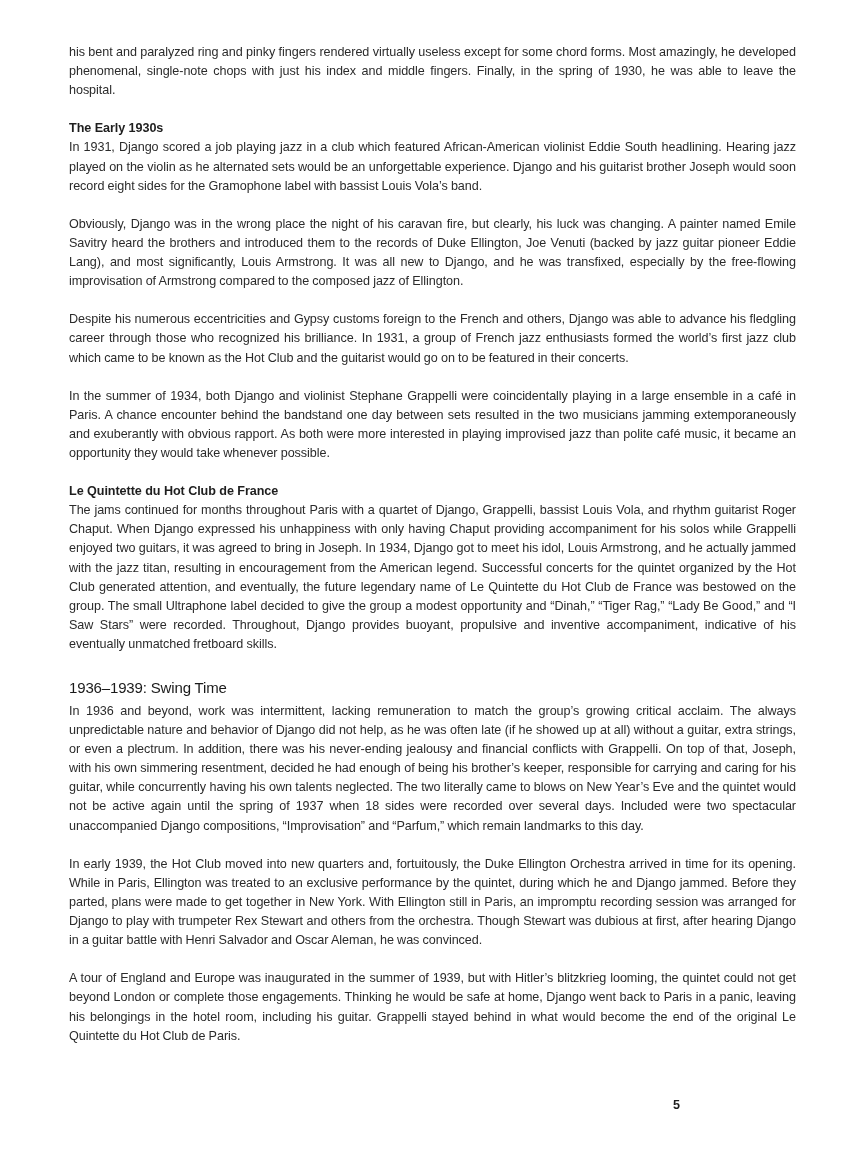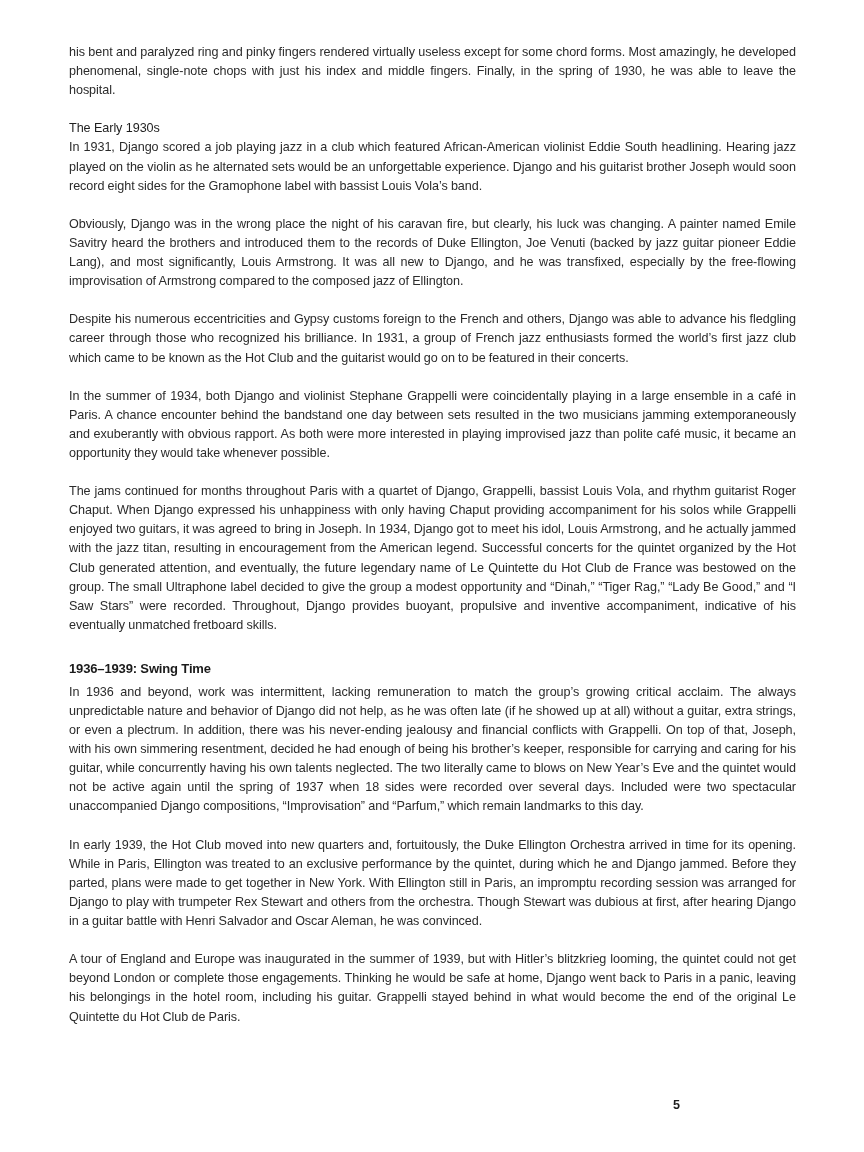--- a/index.html
+++ b/index.html
@@ -44,30 +44,30 @@
     -webkit-font-smoothing: antialiased;
   }
 
   .gap {
     height: 19.1px;
   }
 
   .subhead {
     font-size: 12.6px;
     line-height: 19.1px;
-    font-weight: normal;
+    font-weight: bold;
     margin: 0;
     letter-spacing: -0.06px;
     color: #1e1e1e;
   }
 
   .section-head {
-    font-size: 13px;
+    font-size: 15px;
     line-height: 24px;
-    font-weight: bold;
+    font-weight: normal;
     margin: 0;
     letter-spacing: -0.15px;
     color: #1a1a1a;
   }
 
   .head-gap {
     height: 22px;
   }
 
   .head-gap-after {
@@ -110,20 +110,21 @@
     <div class="gap"></div>
 
     <p class="para">Despite his numerous eccentricities and Gypsy customs foreign to the French and others, Django was able to advance his fledgling career through those who recognized his brilliance. In 1931, a group of French jazz enthusiasts formed the world’s first jazz club which came to be known as the Hot Club and the guitarist would go on to be featured in their concerts.</p>
 
     <div class="gap"></div>
 
     <p class="para">In the summer of 1934, both Django and violinist Stephane Grappelli were coincidentally playing in a large ensemble in a café in Paris. A chance encounter behind the bandstand one day between sets resulted in the two musicians jamming extemporaneously and exuberantly with obvious rapport. As both were more interested in playing improvised jazz than polite café music, it became an opportunity they would take whenever possible.</p>
 
     <div class="gap"></div>
 
+    <h3 class="subhead">Le Quintette du Hot Club de France</h3>
     <p class="para">The jams continued for months throughout Paris with a quartet of Django, Grappelli, bassist Louis Vola, and rhythm guitarist Roger Chaput. When Django expressed his unhappiness with only having Chaput providing accompaniment for his solos while Grappelli enjoyed two guitars, it was agreed to bring in Joseph. In 1934, Django got to meet his idol, Louis Armstrong, and he actually jammed with the jazz titan, resulting in encouragement from the American legend. Successful concerts for the quintet organized by the Hot Club generated attention, and eventually, the future legendary name of Le Quintette du Hot Club de France was bestowed on the group. The small Ultraphone label decided to give the group a modest opportunity and “Dinah,” “Tiger Rag,” “Lady Be Good,” and “I Saw Stars” were recorded. Throughout, Django provides buoyant, propulsive and inventive accompaniment, indicative of his eventually unmatched fretboard skills.</p>
 
     <div class="head-gap"></div>
 
     <h2 class="section-head">1936–1939: Swing Time</h2>
     <div class="head-gap-after"></div>
     <p class="para">In 1936 and beyond, work was intermittent, lacking remuneration to match the group’s growing critical acclaim. The always unpredictable nature and behavior of Django did not help, as he was often late (if he showed up at all) without a guitar, extra strings, or even a plectrum. In addition, there was his never-ending jealousy and financial conflicts with Grappelli. On top of that, Joseph, with his own simmering resentment, decided he had enough of being his brother’s keeper, responsible for carrying and caring for his guitar, while concurrently having his own talents neglected. The two literally came to blows on New Year’s Eve and the quintet would not be active again until the spring of 1937 when 18 sides were recorded over several days. Included were two spectacular unaccompanied Django compositions, “Improvisation” and “Parfum,” which remain landmarks to this day.</p>
 
     <div class="gap"></div>
 

